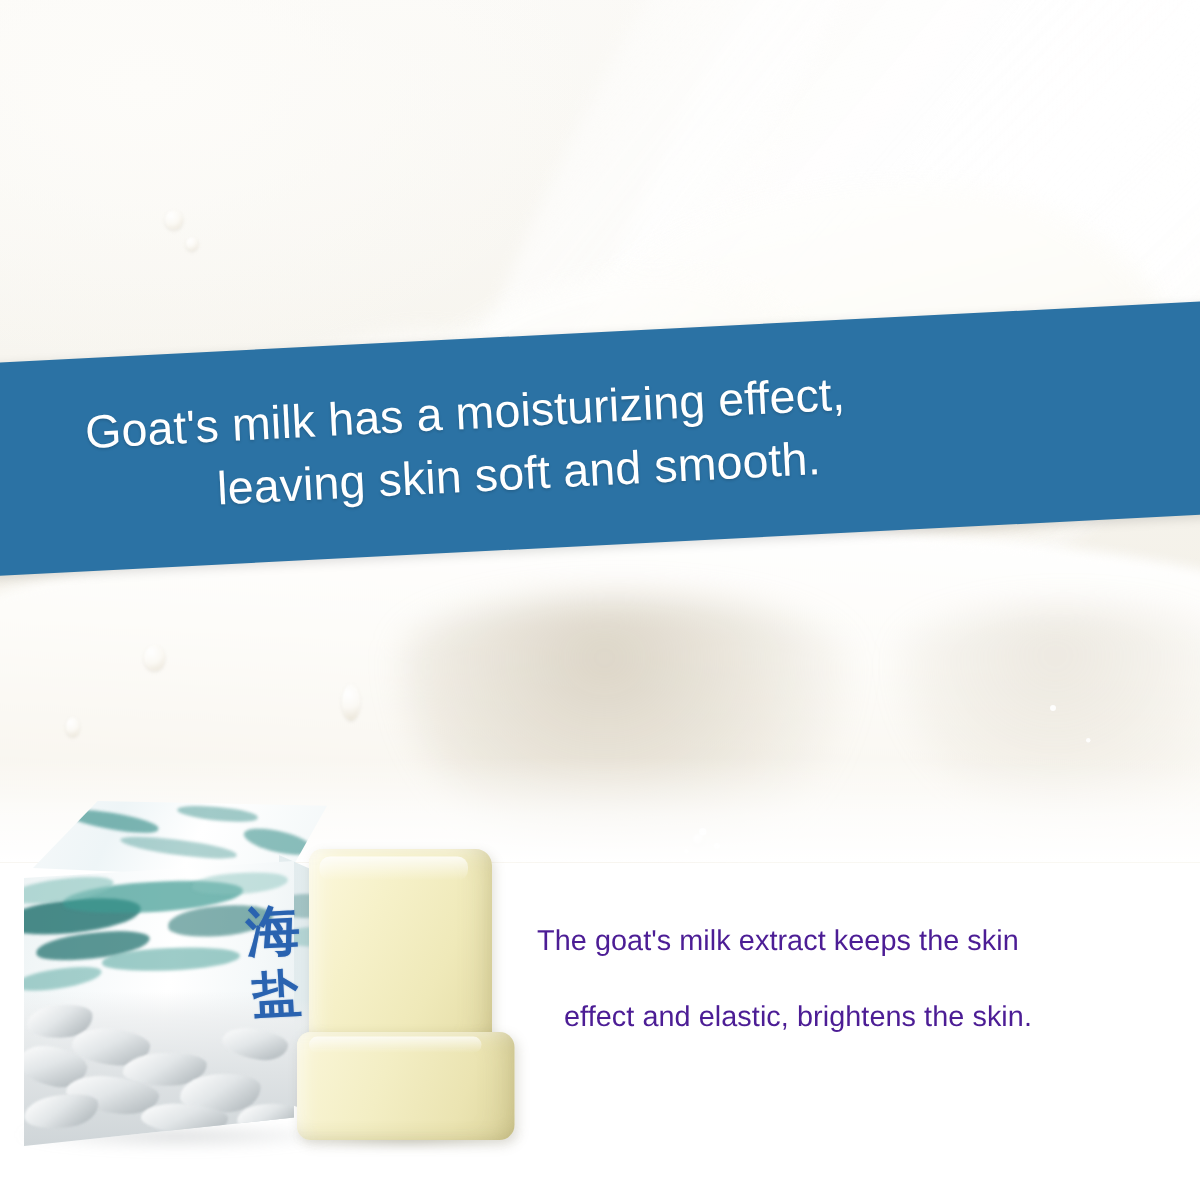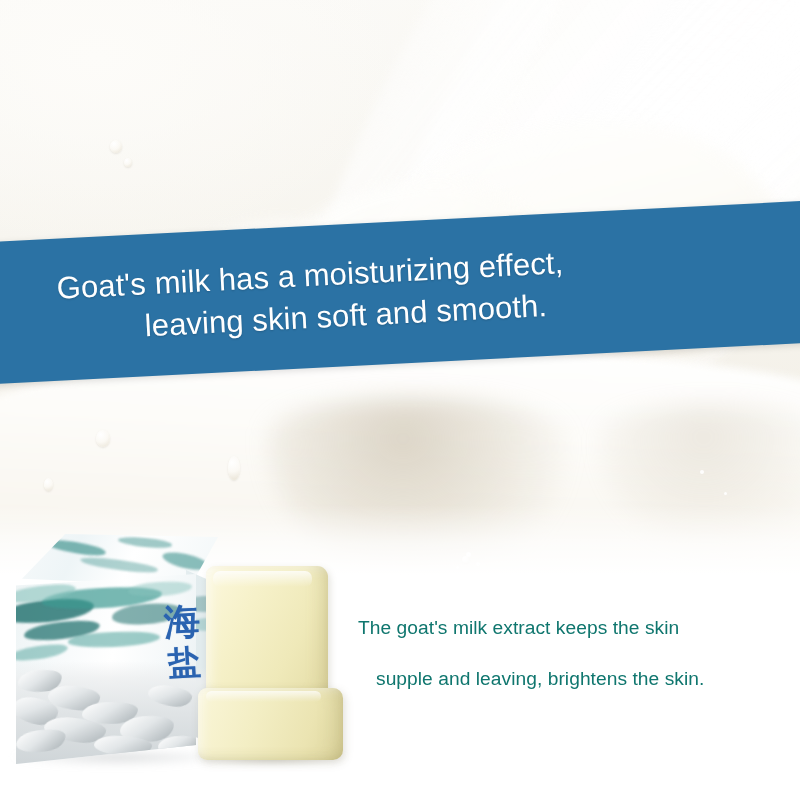--- a/index.html
+++ b/index.html
@@ -294,21 +294,21 @@
     z-index:5;
   }
 
   
   .body-copy {
     position:absolute; left:358px; top:618px;
     width:432px;
     z-index:8;
   }
   .body-line {
-    color:#0f766e;
+    color:#4c1d95;
     font-size:19.2px;
     line-height:1;
     letter-spacing:.05px;
     white-space:nowrap;
   }
   .body-line.b1 { margin-bottom:32px; }
   .body-line.b2 { padding-left:18px; }
 </style>
 </head>
 <body>
@@ -397,16 +397,16 @@
     <div class="cn-brush c-hai">海</div>
     <div class="cn-brush c-yan">盐</div>
 
   </div>
 
   <div class="soap soap-top"></div>
   <div class="soap soap-bottom"></div>
 
   <div class="body-copy">
     <div class="body-line b1">The goat's milk extract keeps the skin</div>
-    <div class="body-line b2">supple and leaving, brightens the skin.</div>
+    <div class="body-line b2">effect and elastic, brightens the skin.</div>
   </div>
 
 </div>
 
 </body></html>

